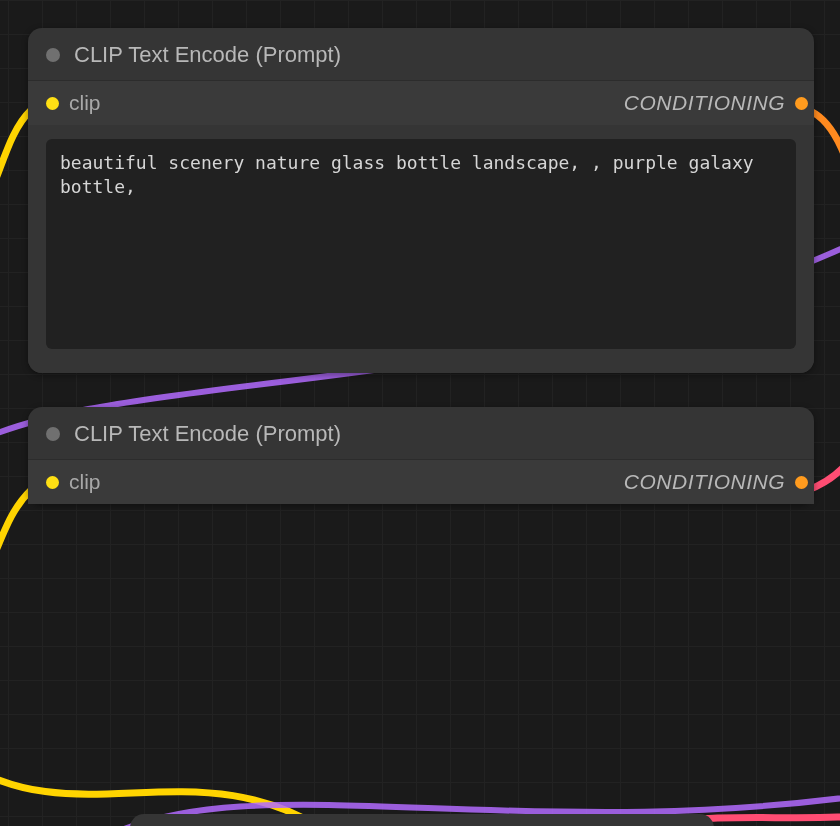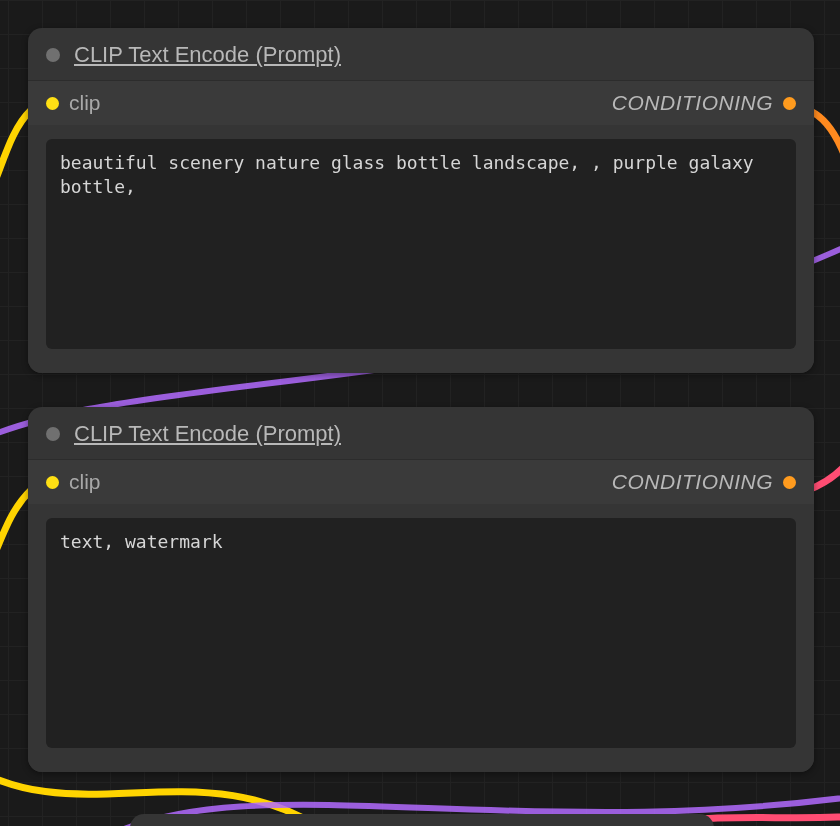--- a/index.html
+++ b/index.html
@@ -47,28 +47,27 @@
   .collapse-dot {
     width: 14px; height: 14px;
     border-radius: 50%;
     background: #707070;
     flex: none;
   }
   .node-title {
     color: #b8b8b8;
     font-size: 22px;
     font-weight: 500;
-    text-decoration: underline;
   }
   .node-ports {
     position: relative;
     display: flex;
     justify-content: space-between;
     align-items: center;
-    padding: 10px 18px 10px 18px;
+    padding: 10px 6px 10px 18px;
     background: #3a3a3a;
   }
   .port {
     display: flex;
     align-items: center;
     gap: 10px;
   }
   .port.input { flex-direction: row; }
   .port.output { flex-direction: row; font-style: italic; }
   .port-dot {
@@ -165,20 +164,17 @@
     <div class="node-ports">
       <div class="port input">
         <span class="port-dot yellow"></span>
         <span class="port-label">clip</span>
       </div>
       <div class="port output">
         <span class="port-label output">CONDITIONING</span>
         <span class="port-dot orange"></span>
       </div>
     </div>
-    <div class="node-body">
-      <textarea class="text-widget" style="min-height: 230px;">text, watermark</textarea>
-    </div>
   </div>
 
   <div class="node-bottom-stub" style="left:130px; top:814px; width:584px; height:20px;"></div>
 
 </div>
 
 </body></html>

